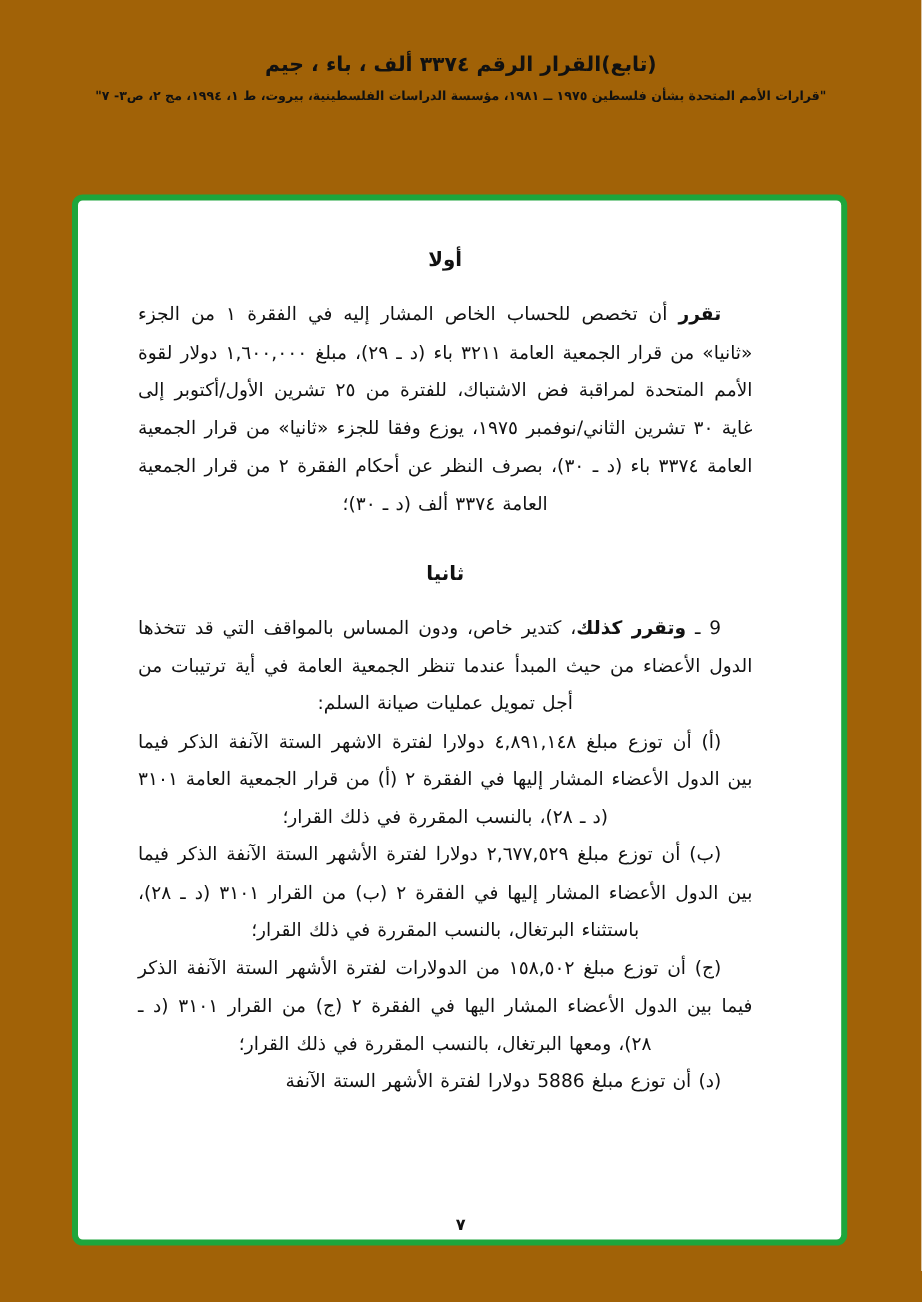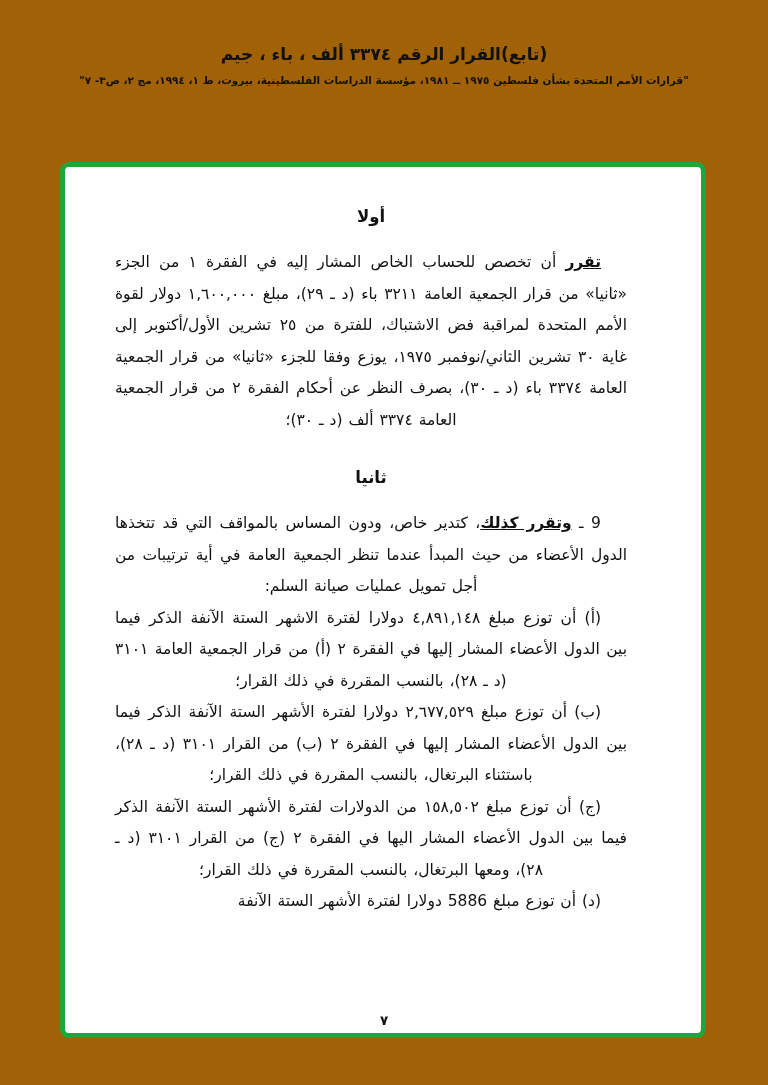--- a/index.html
+++ b/index.html
@@ -67,21 +67,20 @@
     text-align: justify;
     text-align-last: center;
     text-indent: 26px;
     word-spacing: 1px;
   }
   .par.start-last {
     text-align-last: right;
   }
   .par .lead {
     font-weight: bold;
-    text-decoration: underline;
   }
   .page-footer {
     position: absolute;
     left: 0;
     right: 0;
     top: 1010px;
     text-align: center;
   }
   .page-number {
     font-size: 13.5px;

